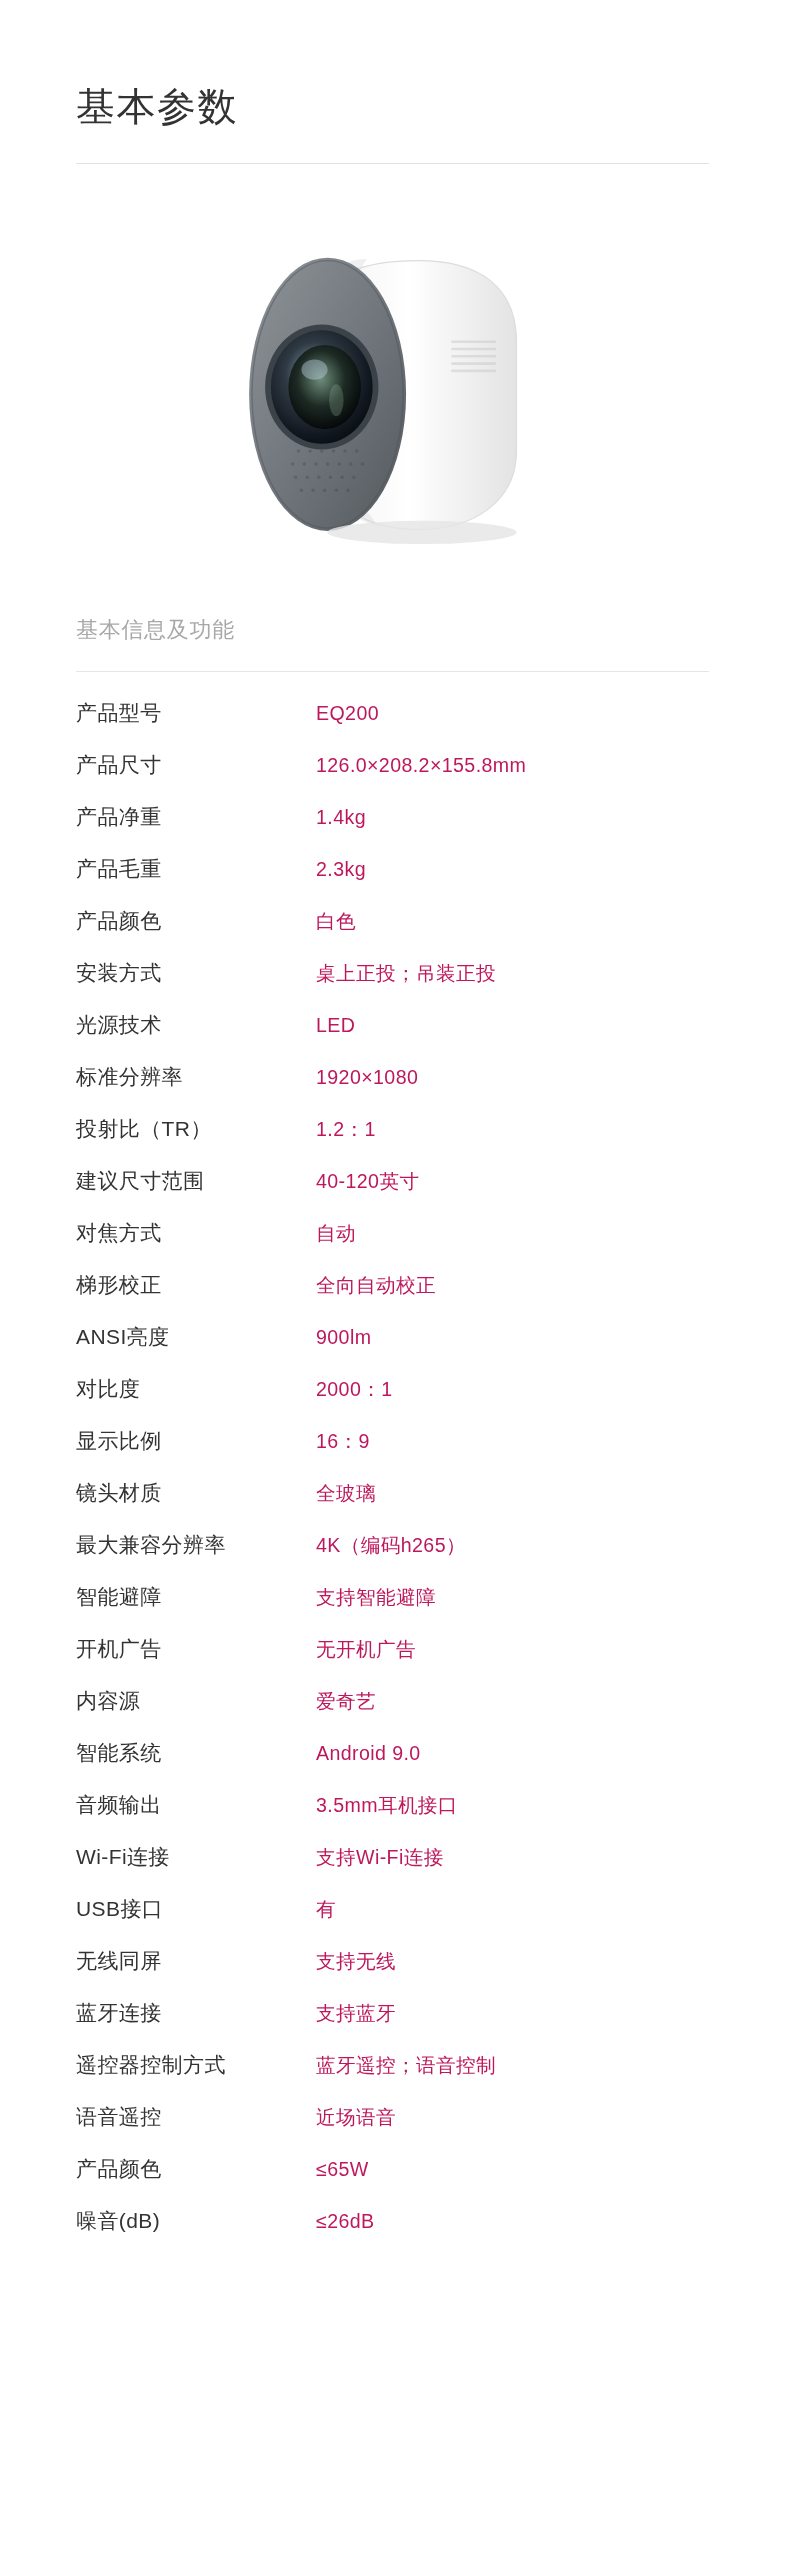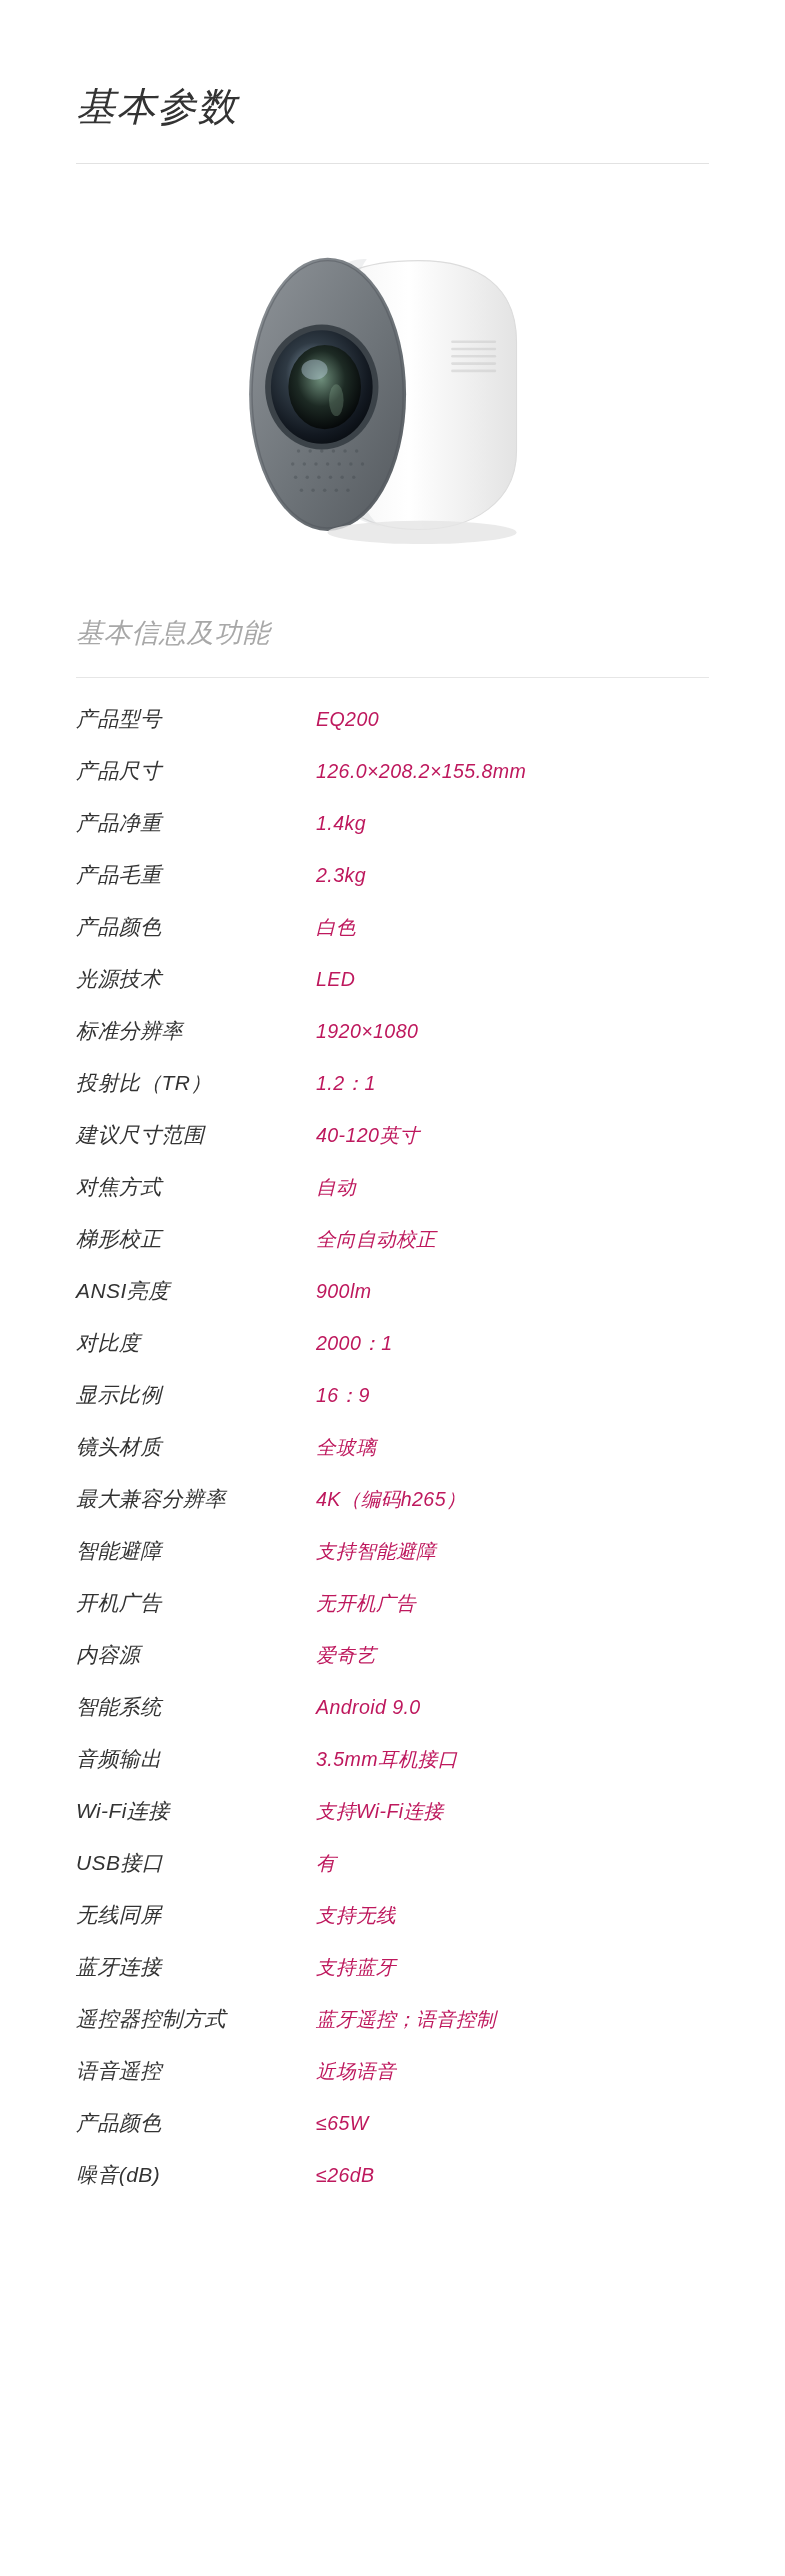--- a/index.html
+++ b/index.html
@@ -14,21 +14,20 @@
     color: #333333;
     position: relative;
     overflow: hidden;
   }
   .page {
     width: 785px;
     height: 1836px;
     box-sizing: border-box;
     padding: 0 76px;
     background: #ffffff;
-    font-style: italic;
   }
   .page-title {
     font-size: 39px;
     font-weight: normal;
     color: #333333;
     letter-spacing: 1.5px;
     padding-top: 80px;
     margin: 0 0 29px 0;
   }
   .title-divider {
@@ -44,21 +43,21 @@
     align-items: center;
     justify-content: center;
     margin-bottom: 29px;
   }
   .projector {
     position: relative;
     width: 364px;
     height: 327px;
   }
   .section-label {
-    font-size: 27px;
+    font-size: 22px;
     color: #a8a8a8;
     margin: 22px 0 26px 0;
     letter-spacing: 0.7px;
   }
   .section-divider {
     height: 0.7px;
     background: #e6e6e6;
     width: 633px;
     margin-bottom: 16px;
   }
@@ -203,20 +202,24 @@
       </tr>
       <tr class="spec-row">
         <td class="spec-key">产品毛重</td>
         <td class="spec-val">2.3kg</td>
       </tr>
       <tr class="spec-row">
         <td class="spec-key">产品颜色</td>
         <td class="spec-val">白色</td>
       </tr>
       <tr class="spec-row">
+        <td class="spec-key">安装方式</td>
+        <td class="spec-val">桌上正投；吊装正投</td>
+      </tr>
+      <tr class="spec-row">
         <td class="spec-key">光源技术</td>
         <td class="spec-val">LED</td>
       </tr>
       <tr class="spec-row">
         <td class="spec-key">标准分辨率</td>
         <td class="spec-val">1920×1080</td>
       </tr>
       <tr class="spec-row">
         <td class="spec-key">投射比（TR）</td>
         <td class="spec-val">1.2：1</td>

